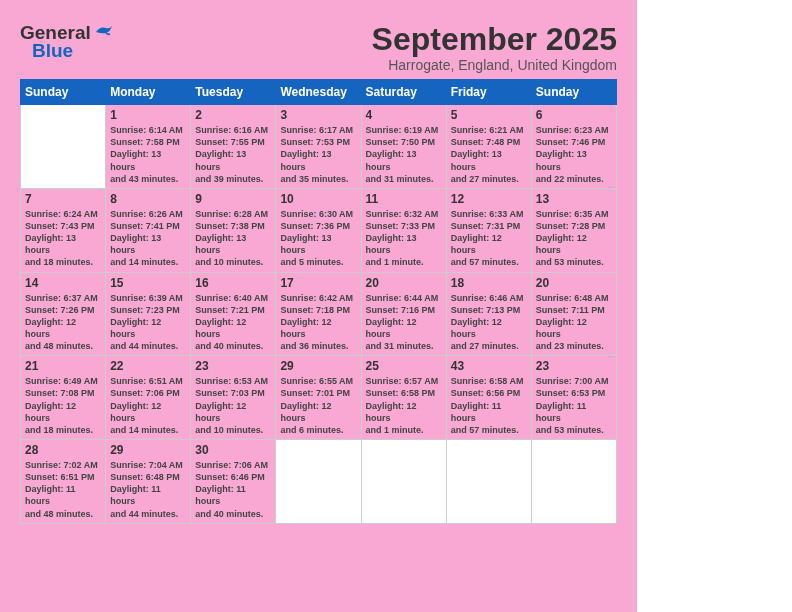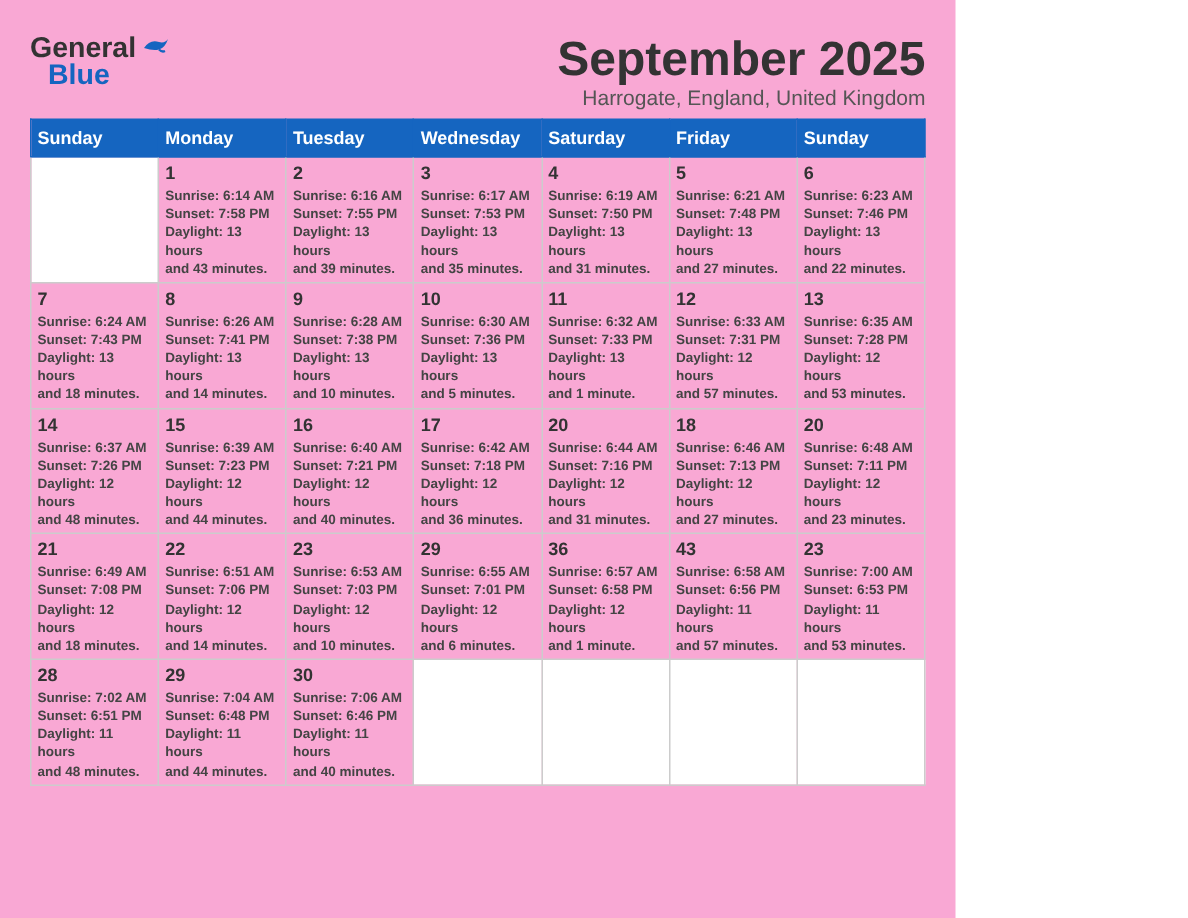--- a/index.html
+++ b/index.html
@@ -214,21 +214,21 @@
           </td>
           <td>
             <span class="day-number">23</span>
             <div class="day-info">Sunrise: 6:53 AM<br>Sunset: 7:03 PM<br>Daylight: 12 hours<br>and 10 minutes.</div>
           </td>
           <td>
             <span class="day-number">29</span>
             <div class="day-info">Sunrise: 6:55 AM<br>Sunset: 7:01 PM<br>Daylight: 12 hours<br>and 6 minutes.</div>
           </td>
           <td>
-            <span class="day-number">36</span>
+            <span class="day-number">25</span>
             <div class="day-info">Sunrise: 6:57 AM<br>Sunset: 6:58 PM<br>Daylight: 12 hours<br>and 1 minute.</div>
           </td>
           <td>
             <span class="day-number">43</span>
             <div class="day-info">Sunrise: 6:58 AM<br>Sunset: 6:56 PM<br>Daylight: 11 hours<br>and 57 minutes.</div>
           </td>
           <td>
             <span class="day-number">23</span>
             <div class="day-info">Sunrise: 7:00 AM<br>Sunset: 6:53 PM<br>Daylight: 11 hours<br>and 53 minutes.</div>
           </td>

